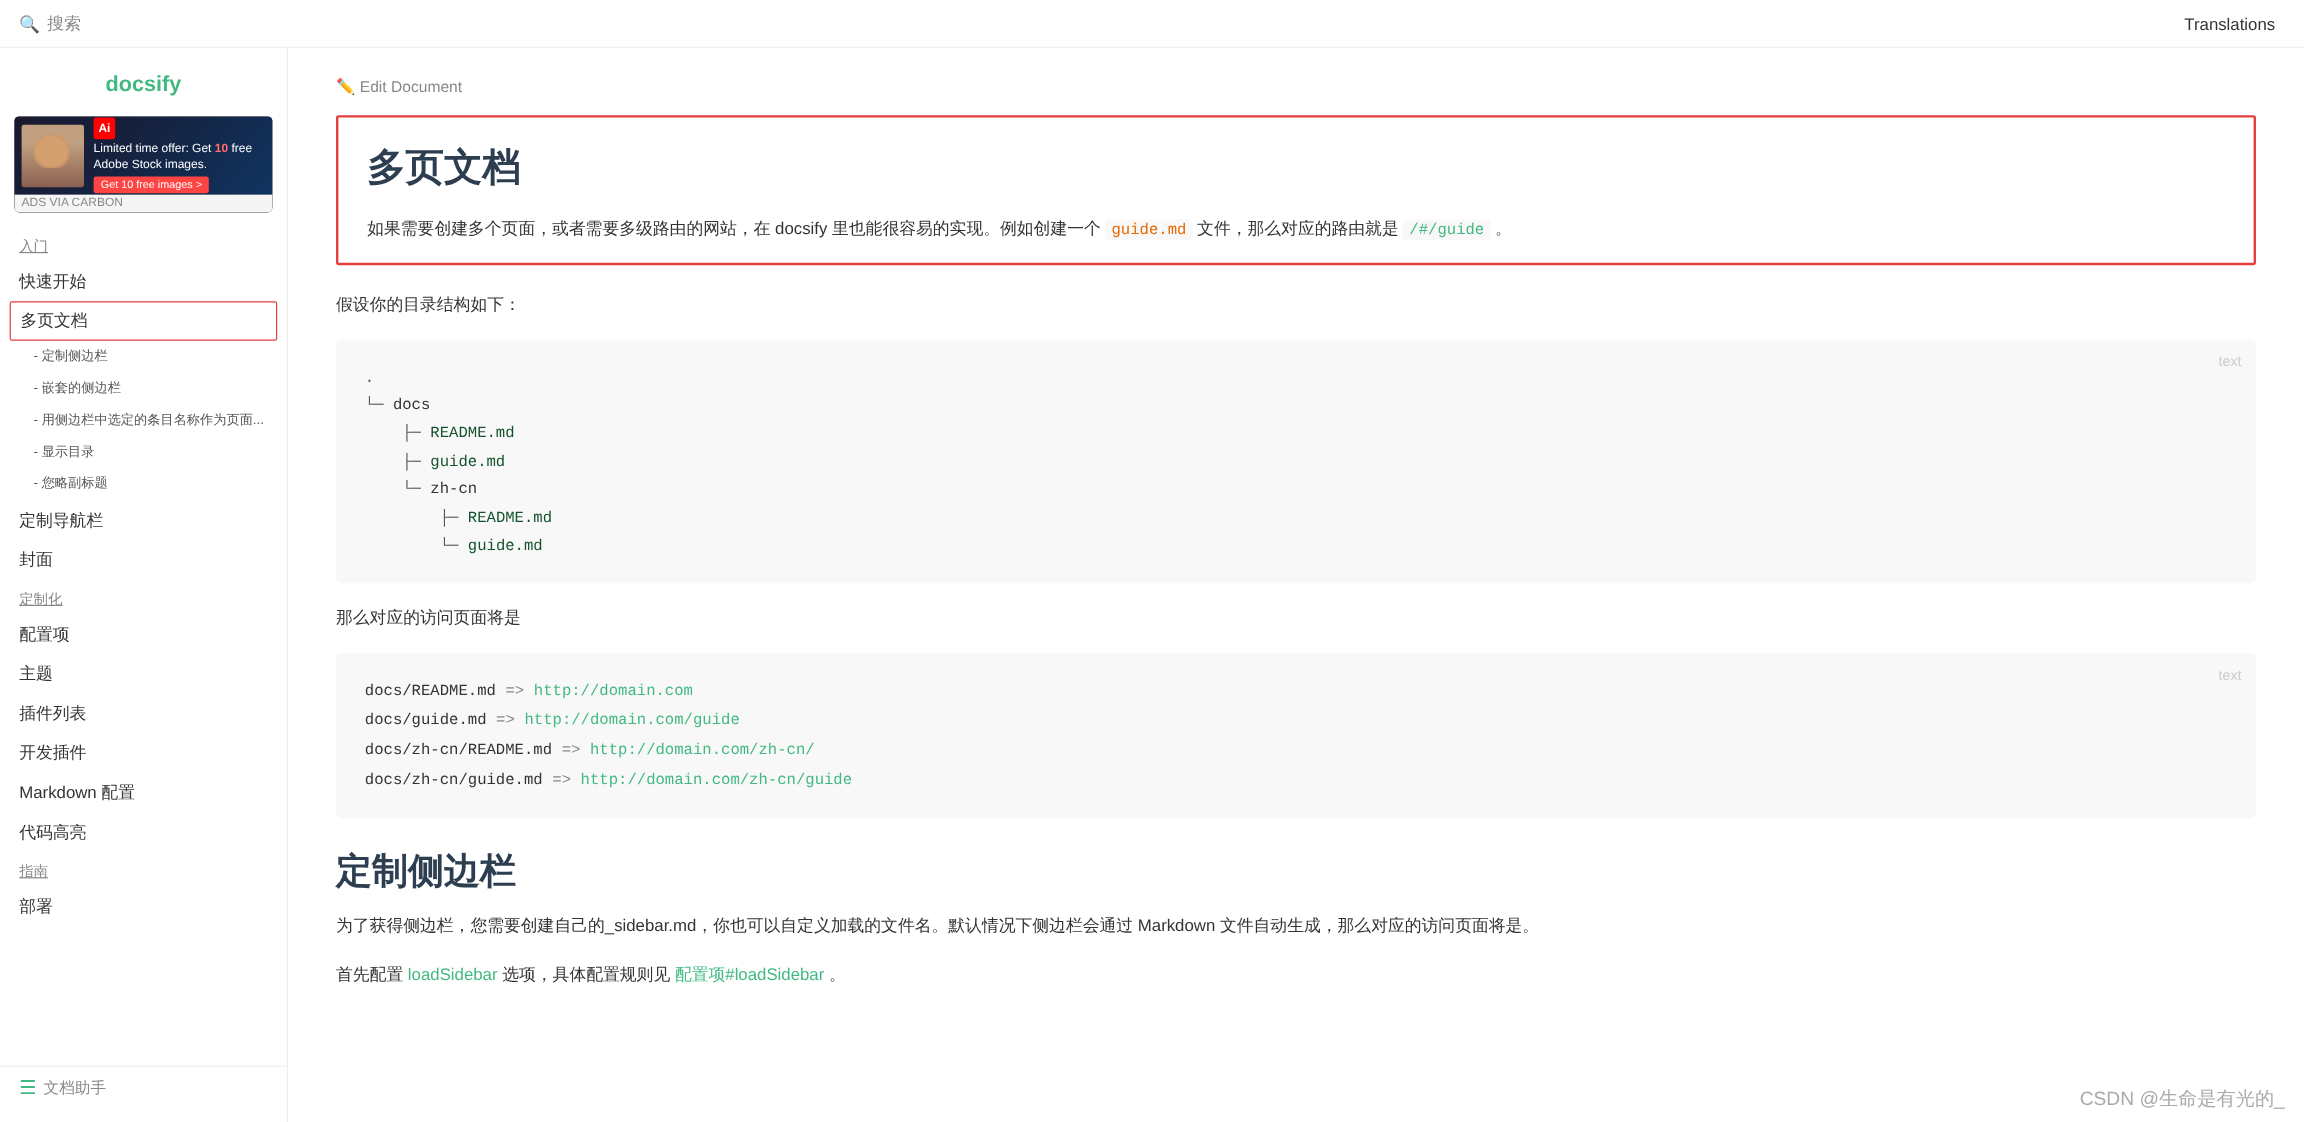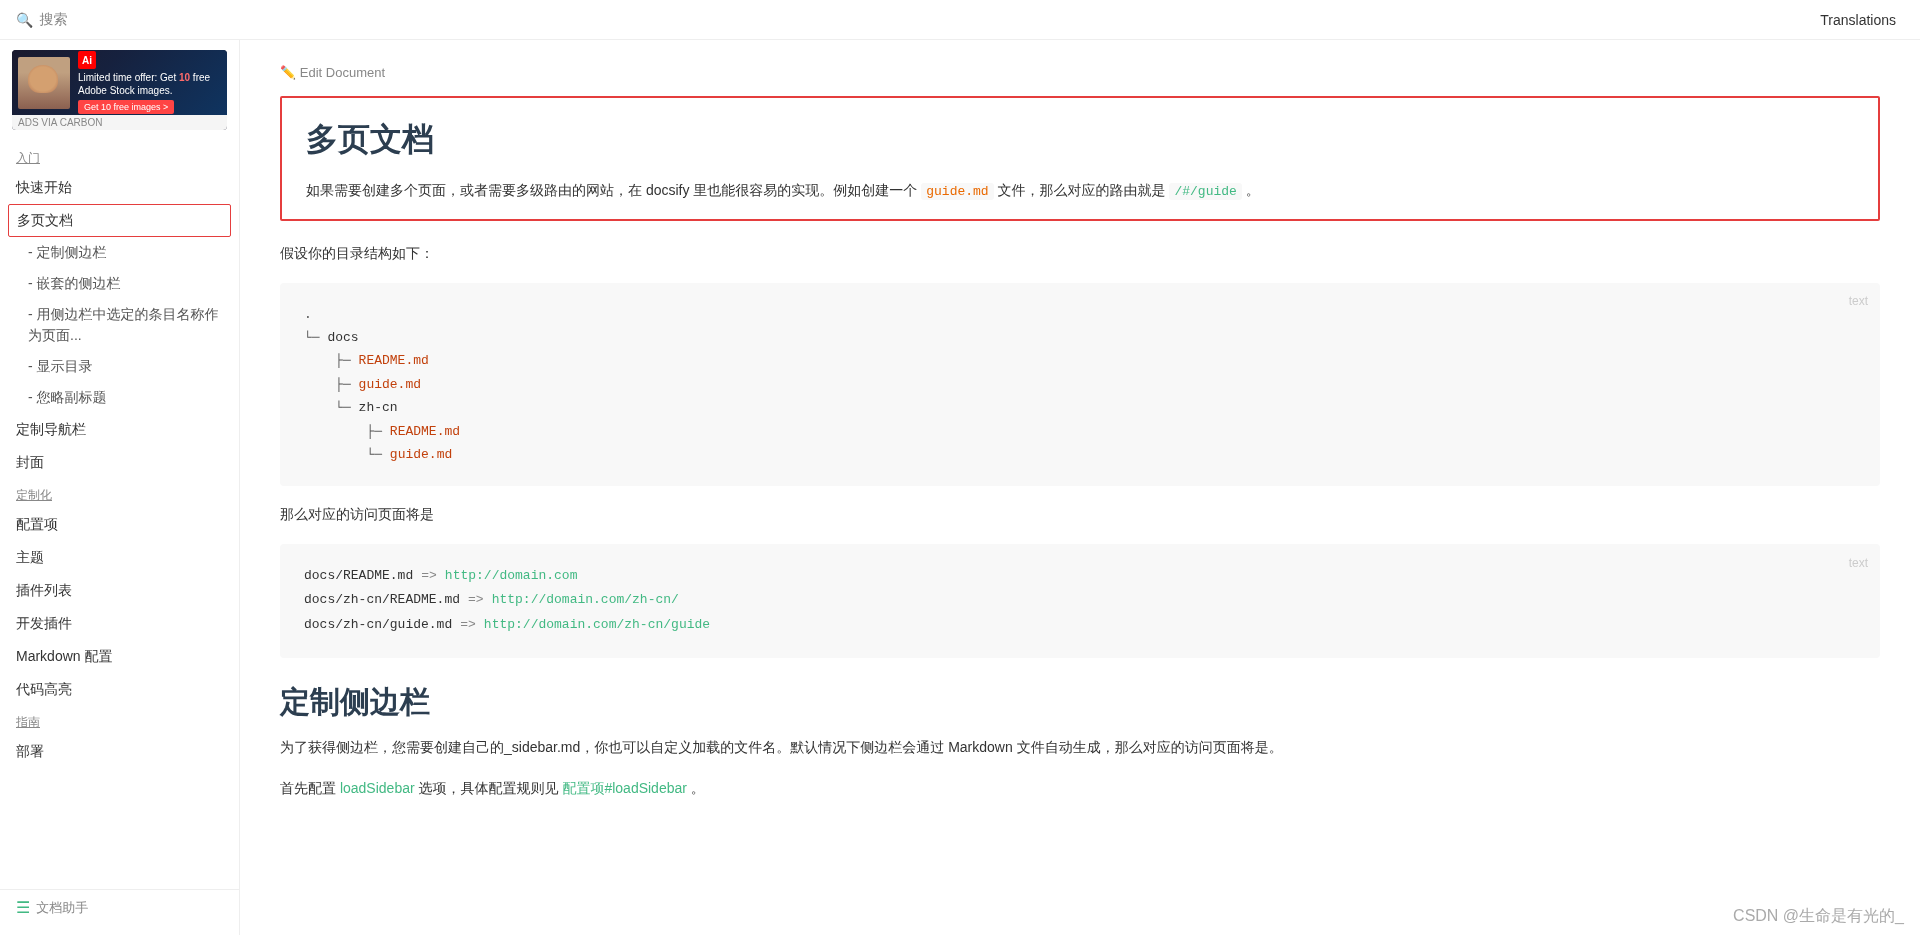--- a/index.html
+++ b/index.html
@@ -156,21 +156,21 @@
       border-right: 1.5px solid #e53e3e;
       background: #fff;
       margin: 0 8px;
       padding: 5px 8px;
       border-radius: 2px;
     }
     .sidebar-sub-item {
       padding: 5px 16px 5px 28px;
       cursor: pointer;
       color: #555;
-      font-size: 14px;
+      font-size: 11px;
       line-height: 1.5;
     }
 
     .sidebar-bottom {
       margin-top: auto;
       padding: 8px 16px;
       display: flex;
       align-items: center;
       gap: 6px;
       border-top: 1px solid #eee;
@@ -249,21 +249,21 @@
     .code-block .text-label {
       position: absolute;
       top: 8px;
       right: 12px;
       color: #ccc;
       font-size: 12px;
       font-family: Arial, sans-serif;
     }
     .tree-line { color: #555; }
     .tree-dir { color: #333; font-weight: 500; }
-    .tree-file { color: #c2410c; font-family: Liberation Mono, monospace; }
+    .tree-file { color: #14532d; font-family: Liberation Mono, monospace; }
 
     .code-block-mapping {
       background: #f8f8f8;
       border-radius: 4px;
       padding: 20px 24px;
       margin: 16px 0;
       font-family: "Courier New", Courier, monospace;
       font-size: 13px;
       color: #555;
       line-height: 1.9;
@@ -315,20 +315,21 @@
   <div class="search-area">
     <span>🔍</span>
     <span>搜索</span>
   </div>
   <span class="translations-btn translations-link">Translations</span>
 </div>
 
 <div class="main-layout">
 
   <div class="sidebar">
+    <div class="sidebar-title">docsify</div>
 
     <div class="ad-block">
       <div class="ad-image">
         <div class="ad-image-inner">
           <div class="ad-face"></div>
           <div class="ad-text-block">
             <div class="ad-logo">
               <div class="ad-logo-icon">Ai</div>
             </div>
             <div class="ad-body-text">
@@ -404,20 +405,23 @@
 
     <p class="paragraph">那么对应的访问页面将是</p>
 
     
     <div class="code-block-mapping">
       <span class="text-label">text</span>
       <div>
         <span class="map-path">docs/README.md</span><span class="map-arrow">=&gt;</span><span class="map-url">http://domain.com</span>
       </div>
       <div>
+        <span class="map-path">docs/guide.md</span><span class="map-arrow">=&gt;</span><span class="map-url">http://domain.com/guide</span>
+      </div>
+      <div>
         <span class="map-path">docs/zh-cn/README.md</span><span class="map-arrow">=&gt;</span><span class="map-url">http://domain.com/zh-cn/</span>
       </div>
       <div>
         <span class="map-path">docs/zh-cn/guide.md</span><span class="map-arrow">=&gt;</span><span class="map-url">http://domain.com/zh-cn/guide</span>
       </div>
     </div>
 
     <h2 class="section-heading">定制侧边栏</h2>
 
     <p class="paragraph">为了获得侧边栏，您需要创建自己的_sidebar.md，你也可以自定义加载的文件名。默认情况下侧边栏会通过 Markdown 文件自动生成，那么对应的访问页面将是。</p>

